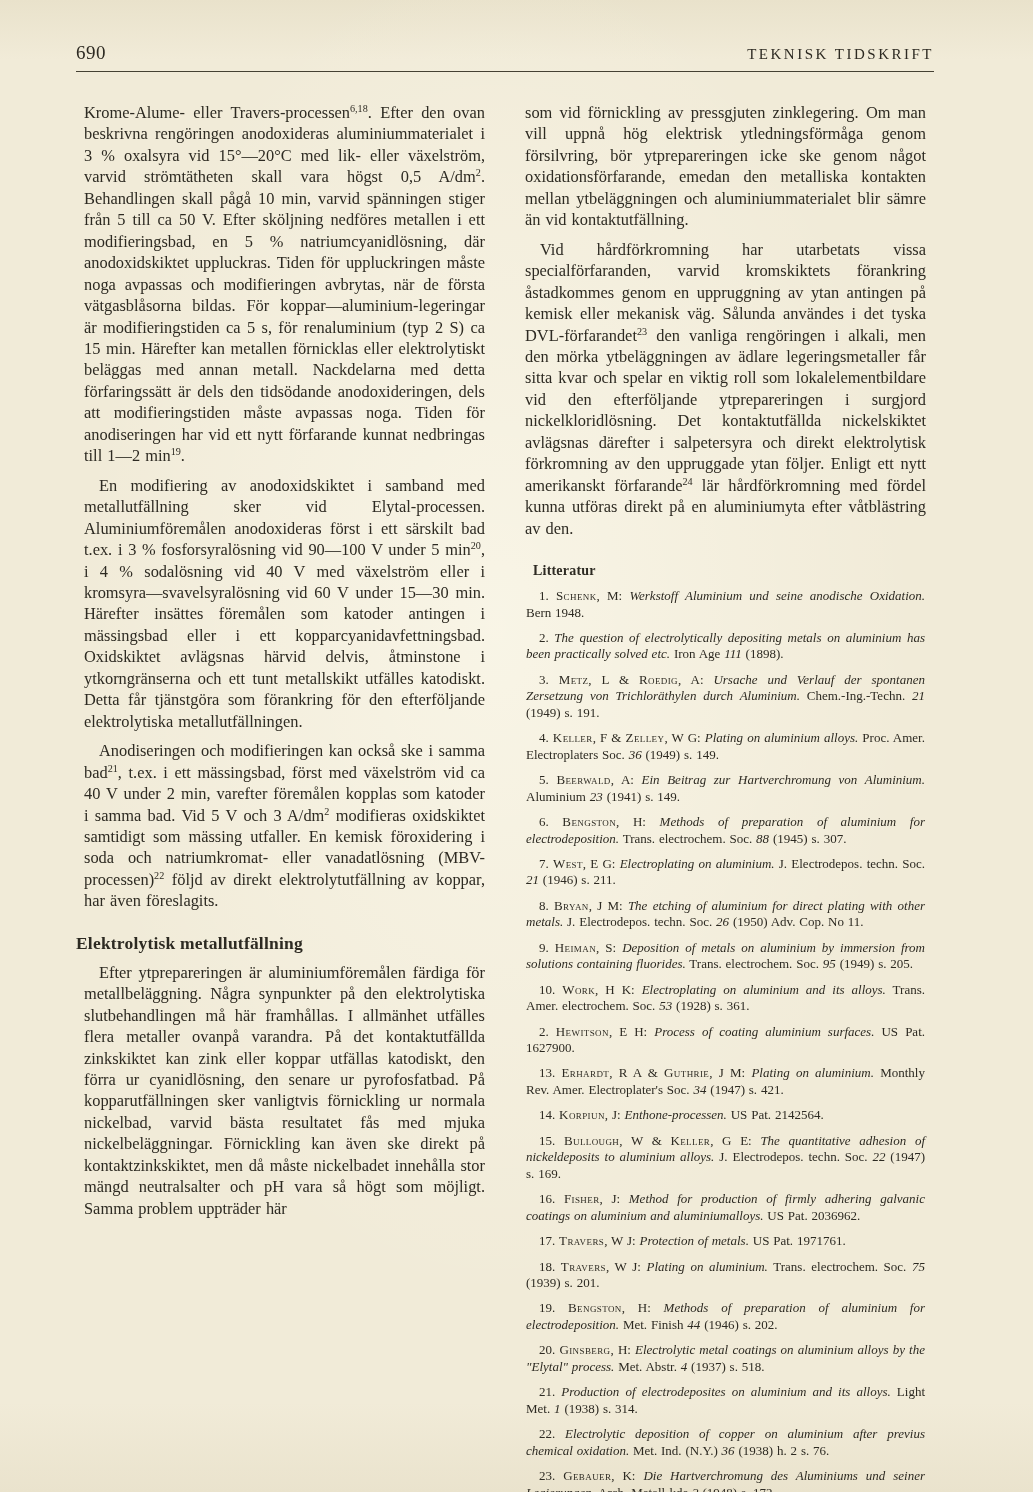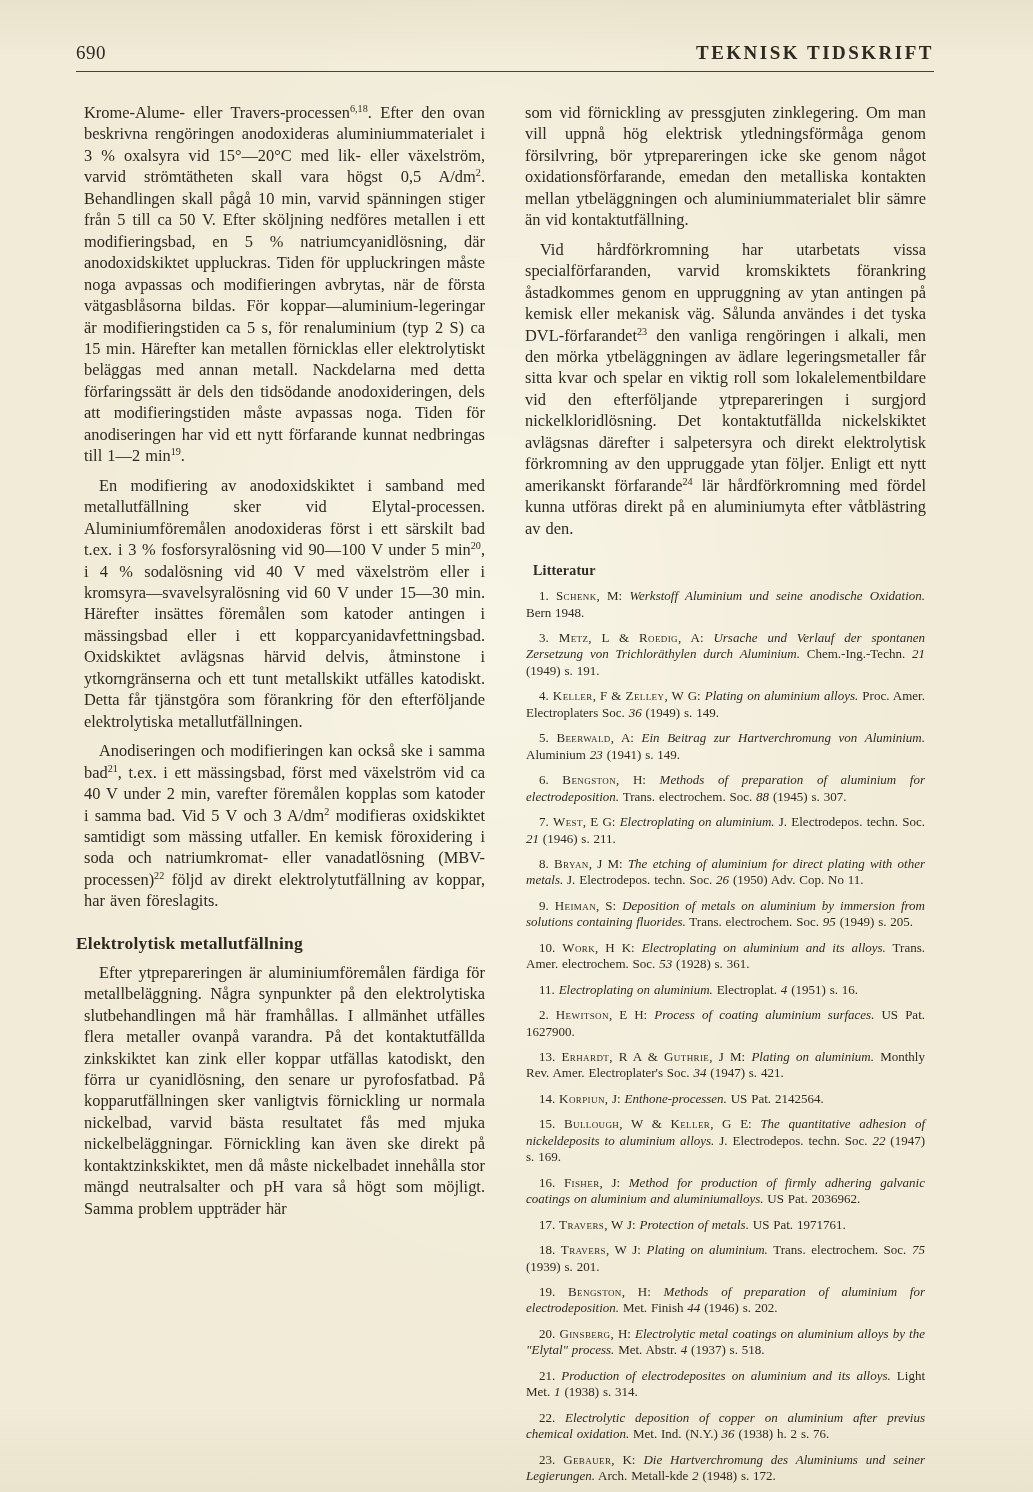--- a/index.html
+++ b/index.html
@@ -11,21 +11,21 @@
   .page{
     position:relative;width:1033px;height:1492px;overflow:hidden;
     background:
       radial-gradient(ellipse at 48% 42%, rgba(255,253,242,.55) 0%, rgba(255,253,242,0) 55%),
       linear-gradient(180deg,#e9e2cb 0%, #f1ebd8 4%, #f1ebd8 94%, #eae3cd 100%);
     color:var(--ink,#2d2a22);
   }
   .content{position:absolute;left:76px;top:42px;width:858px;}
   .page-header{display:flex;justify-content:space-between;align-items:baseline;}
   .page-number{font-size:19px;letter-spacing:.5px;}
-  .journal-title{font-weight:bold;font-size:19px;letter-spacing:2.5px;}
+  .journal-title{font-weight:normal;font-size:15px;letter-spacing:2.5px;}
   .header-rule{border:0;border-top:1.6px solid #454133;margin:7px 0 0 0;}
   .columns{display:flex;gap:24px;margin-top:22px;}
   .col{width:417px;}
   p.para{margin:8px;text-align:justify;font-size:16.4px;line-height:21.45px;word-spacing:1px;}
   p.para.indent{text-indent:15px;}
   h3.heading{font-size:17.5px;font-weight:bold;margin:21px 0 5px 0;letter-spacing:.2px;}
   h3.heading.lit{font-size:14px;margin:24px 0 7px 16px;}
   p.ref{margin:9px;text-align:justify;font-size:13px;line-height:16.45px;text-indent:13px;word-spacing:.6px;}
   .i{font-style:italic;}
   .sc{font-variant:small-caps;letter-spacing:.4px;}
@@ -47,29 +47,29 @@
           <p class="para indent">En modifiering av anodoxidskiktet i samband med metallutfällning sker vid Elytal-processen. Aluminiumföremålen anodoxideras först i ett särskilt bad t.ex. i 3 % fosforsyralösning vid 90—100 V under 5 min<sup>20</sup>, i 4 % sodalösning vid 40 V med växelström eller i kromsyra—svavelsyralösning vid 60 V under 15—30 min. Härefter insättes föremålen som katoder antingen i mässingsbad eller i ett kopparcyanidavfettningsbad. Oxidskiktet avlägsnas härvid delvis, åtminstone i ytkorngränserna och ett tunt metallskikt utfälles katodiskt. Detta får tjänstgöra som förankring för den efterföljande elektrolytiska metallutfällningen.</p>
           <p class="para indent">Anodiseringen och modifieringen kan också ske i samma bad<sup>21</sup>, t.ex. i ett mässingsbad, först med växelström vid ca 40 V under 2 min, varefter föremålen kopplas som katoder i samma bad. Vid 5 V och 3 A/dm<sup>2</sup> modifieras oxidskiktet samtidigt som mässing utfaller. En kemisk föroxidering i soda och natriumkromat- eller vanadatlösning (MBV-processen)<sup>22</sup> följd av direkt elektrolytutfällning av koppar, har även föreslagits.</p>
           <h3 class="heading">Elektrolytisk metallutfällning</h3>
           <p class="para indent">Efter ytprepareringen är aluminiumföremålen färdiga för metallbeläggning. Några synpunkter på den elektrolytiska slutbehandlingen må här framhållas. I allmänhet utfälles flera metaller ovanpå varandra. På det kontaktutfällda zinkskiktet kan zink eller koppar utfällas katodiskt, den förra ur cyanidlösning, den senare ur pyrofosfatbad. På kopparutfällningen sker vanligtvis förnickling ur normala nickelbad, varvid bästa resultatet fås med mjuka nickelbeläggningar. Förnickling kan även ske direkt på kontaktzinkskiktet, men då måste nickelbadet innehålla stor mängd neutralsalter och pH vara så högt som möjligt. Samma problem uppträder här</p>
         </div>
       <div class="col">
           <p class="para">som vid förnickling av pressgjuten zinklegering. Om man vill uppnå hög elektrisk ytledningsförmåga genom försilvring, bör ytprepareringen icke ske genom något oxidationsförfarande, emedan den metalliska kontakten mellan ytbeläggningen och aluminiummaterialet blir sämre än vid kontaktutfällning.</p>
           <p class="para indent">Vid hårdförkromning har utarbetats vissa specialförfaranden, varvid kromskiktets förankring åstadkommes genom en uppruggning av ytan antingen på kemisk eller mekanisk väg. Sålunda användes i det tyska DVL-förfarandet<sup>23</sup> den vanliga rengöringen i alkali, men den mörka ytbeläggningen av ädlare legeringsmetaller får sitta kvar och spelar en viktig roll som lokalelementbildare vid den efterföljande ytprepareringen i surgjord nickelkloridlösning. Det kontaktutfällda nickelskiktet avlägsnas därefter i salpetersyra och direkt elektrolytisk förkromning av den uppruggade ytan följer. Enligt ett nytt amerikanskt förfarande<sup>24</sup> lär hårdförkromning med fördel kunna utföras direkt på en aluminiumyta efter våtblästring av den.</p>
           <h3 class="heading lit">Litteratur</h3>
           <p class="ref"><span>1. </span><span class="sc">Schenk</span>, M: <span class="i">Werkstoff Aluminium und seine anodische Oxidation.</span> Bern 1948.</p>
+          <p class="ref"><span>2. </span><span class="i">The question of electrolytically depositing metals on aluminium has been practically solved etc.</span> Iron Age <span class="i">111</span> (1898).</p>
           <p class="ref"><span>3. </span><span class="sc">Metz</span>, L &amp; <span class="sc">Roedig</span>, A: <span class="i">Ursache und Verlauf der spontanen Zersetzung von Trichloräthylen durch Aluminium.</span> Chem.-Ing.-Techn. <span class="i">21</span> (1949) s. 191.</p>
           <p class="ref"><span>4. </span><span class="sc">Keller</span>, F &amp; <span class="sc">Zelley</span>, W G: <span class="i">Plating on aluminium alloys.</span> Proc. Amer. Electroplaters Soc. <span class="i">36</span> (1949) s. 149.</p>
           <p class="ref"><span>5. </span><span class="sc">Beerwald</span>, A: <span class="i">Ein Beitrag zur Hartverchromung von Aluminium.</span> Aluminium <span class="i">23</span> (1941) s. 149.</p>
           <p class="ref"><span>6. </span><span class="sc">Bengston</span>, H: <span class="i">Methods of preparation of aluminium for electrodeposition.</span> Trans. electrochem. Soc. <span class="i">88</span> (1945) s. 307.</p>
           <p class="ref"><span>7. </span><span class="sc">West</span>, E G: <span class="i">Electroplating on aluminium.</span> J. Electrodepos. techn. Soc. <span class="i">21</span> (1946) s. 211.</p>
           <p class="ref"><span>8. </span><span class="sc">Bryan</span>, J M: <span class="i">The etching of aluminium for direct plating with other metals.</span> J. Electrodepos. techn. Soc. <span class="i">26</span> (1950) Adv. Cop. No 11.</p>
           <p class="ref"><span>9. </span><span class="sc">Heiman</span>, S: <span class="i">Deposition of metals on aluminium by immersion from solutions containing fluorides.</span> Trans. electrochem. Soc. <span class="i">95</span> (1949) s. 205.</p>
           <p class="ref"><span>10. </span><span class="sc">Work</span>, H K: <span class="i">Electroplating on aluminium and its alloys.</span> Trans. Amer. electrochem. Soc. <span class="i">53</span> (1928) s. 361.</p>
-          <p class="ref"><span>11. </span><span class="i">Electroplating on aluminium.</span> Electroplat. <span class="i">4</span> (1951) s. 16.</p>
           <p class="ref"><span>2. </span><span class="sc">Hewitson</span>, E H: <span class="i">Process of coating aluminium surfaces.</span> US Pat. 1627900.</p>
           <p class="ref"><span>13. </span><span class="sc">Erhardt</span>, R A &amp; <span class="sc">Guthrie</span>, J M: <span class="i">Plating on aluminium.</span> Monthly Rev. Amer. Electroplater's Soc. <span class="i">34</span> (1947) s. 421.</p>
           <p class="ref"><span>14. </span><span class="sc">Korpiun</span>, J: <span class="i">Enthone-processen.</span> US Pat. 2142564.</p>
           <p class="ref"><span>15. </span><span class="sc">Bullough</span>, W &amp; <span class="sc">Keller</span>, G E: <span class="i">The quantitative adhesion of nickeldeposits to aluminium alloys.</span> J. Electrodepos. techn. Soc. <span class="i">22</span> (1947) s. 169.</p>
           <p class="ref"><span>16. </span><span class="sc">Fisher</span>, J: <span class="i">Method for production of firmly adhering galvanic coatings on aluminium and aluminiumalloys.</span> US Pat. 2036962.</p>
           <p class="ref"><span>17. </span><span class="sc">Travers</span>, W J: <span class="i">Protection of metals.</span> US Pat. 1971761.</p>
           <p class="ref"><span>18. </span><span class="sc">Travers</span>, W J: <span class="i">Plating on aluminium.</span> Trans. electrochem. Soc. <span class="i">75</span> (1939) s. 201.</p>
           <p class="ref"><span>19. </span><span class="sc">Bengston</span>, H: <span class="i">Methods of preparation of aluminium for electrodeposition.</span> Met. Finish <span class="i">44</span> (1946) s. 202.</p>
           <p class="ref"><span>20. </span><span class="sc">Ginsberg</span>, H: <span class="i">Electrolytic metal coatings on aluminium alloys by the "Elytal" process.</span> Met. Abstr. <span class="i">4</span> (1937) s. 518.</p>
           <p class="ref"><span>21. </span><span class="i">Production of electrodeposites on aluminium and its alloys.</span> Light Met. <span class="i">1</span> (1938) s. 314.</p>

